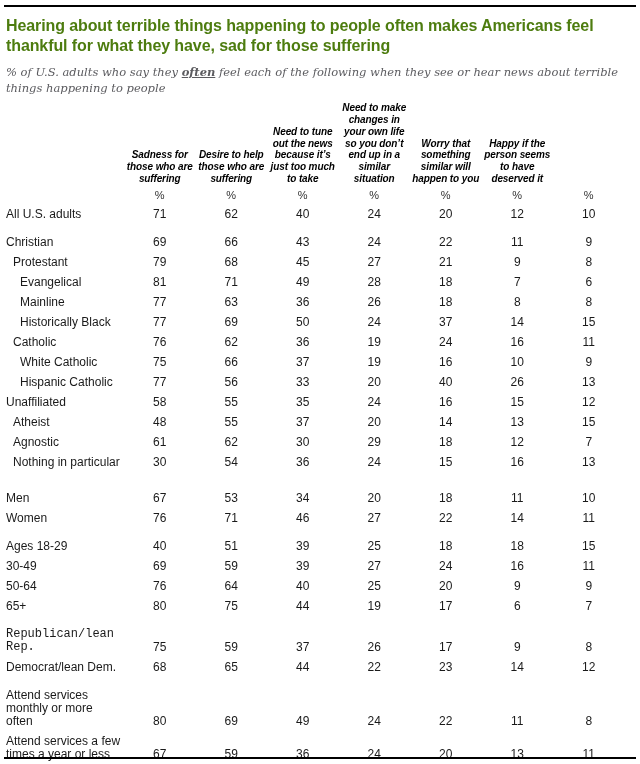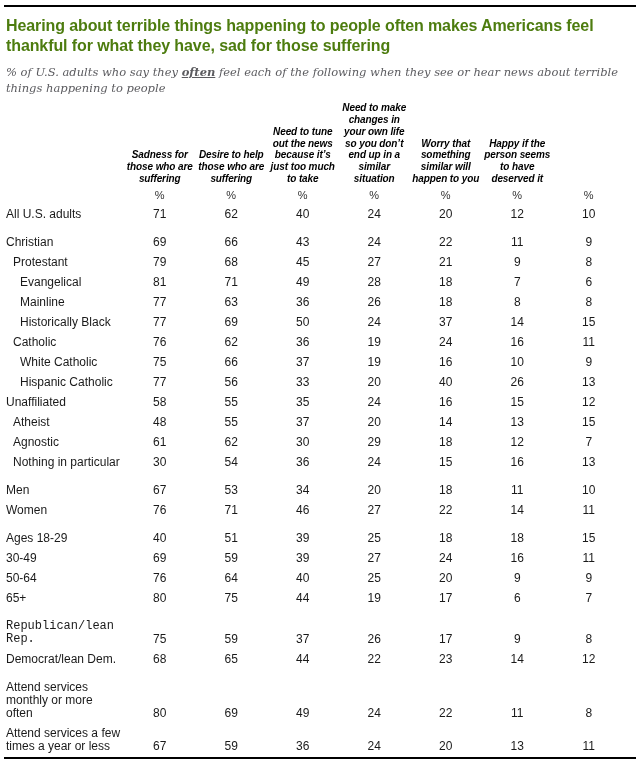--- a/index.html
+++ b/index.html
@@ -190,21 +190,21 @@
       <div class="label-cell" style="padding-left: 7px;">Nothing in particular</div>
       <div class="vcell">30</div>
       <div class="vcell">54</div>
       <div class="vcell">36</div>
       <div class="vcell">24</div>
       <div class="vcell">15</div>
       <div class="vcell">16</div>
       <div class="vcell">13</div>
     </div>
     <div class="trow drow gap">
-      <div class="label-cell" style="padding-left: 0px;">Men</div>
+      <div class="label-cell" style="padding-left: 0px; margin-top: 8px;">Men</div>
       <div class="vcell">67</div>
       <div class="vcell">53</div>
       <div class="vcell">34</div>
       <div class="vcell">20</div>
       <div class="vcell">18</div>
       <div class="vcell">11</div>
       <div class="vcell">10</div>
     </div>
     <div class="trow drow">
       <div class="label-cell" style="padding-left: 0px;">Women</div>

